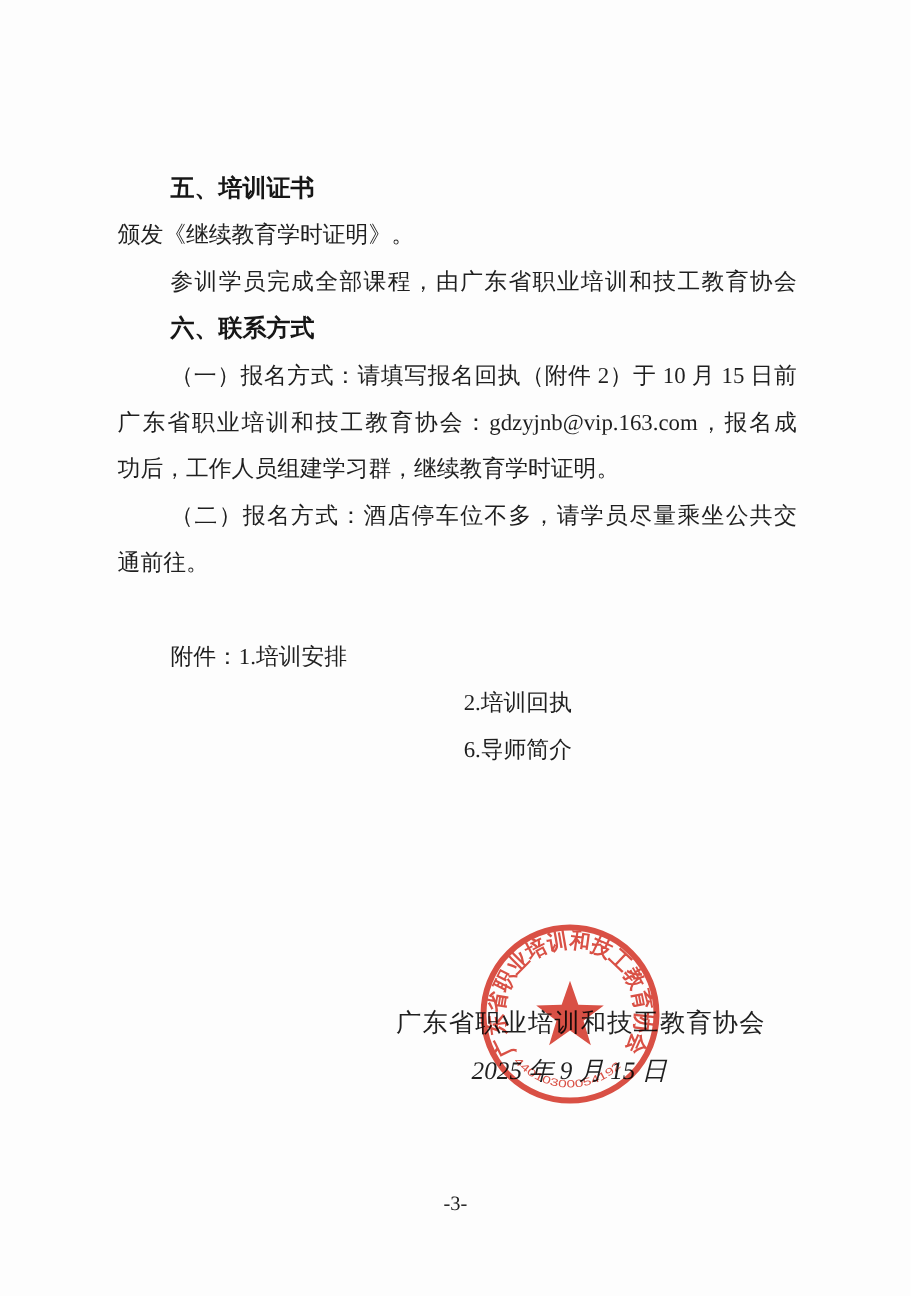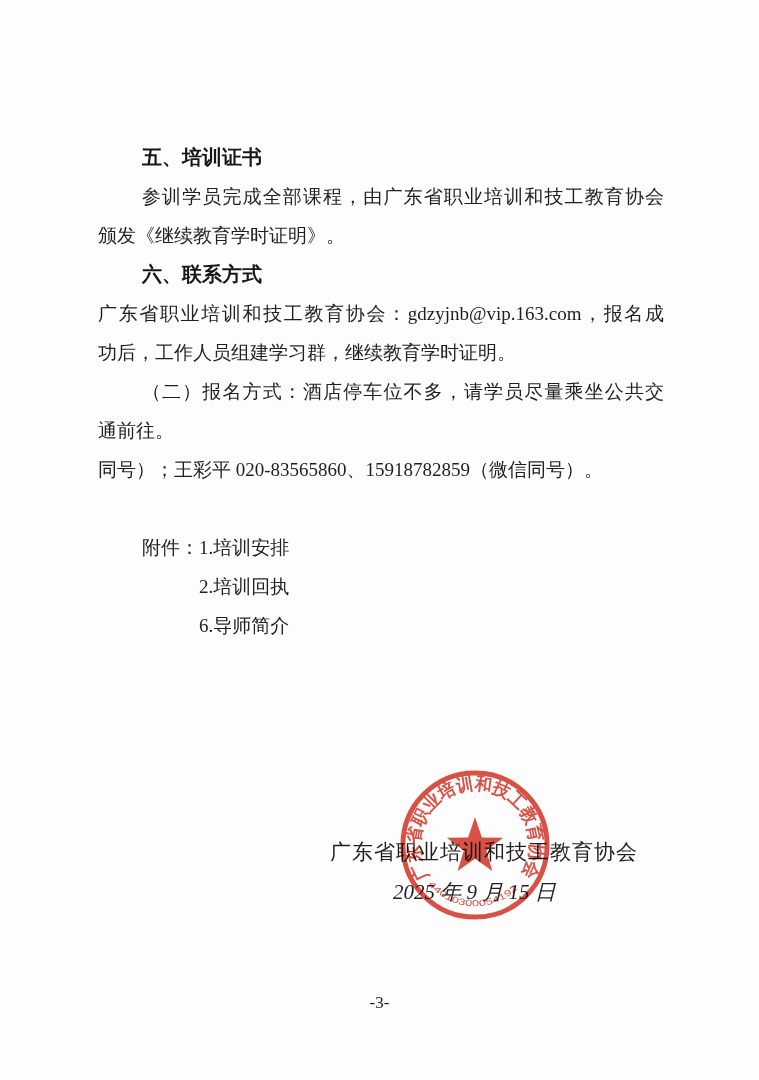--- a/index.html
+++ b/index.html
@@ -28,21 +28,21 @@
     text-align: justify;
     text-align-last: justify;
   }
   .ind { text-indent: 44px; }
   .hd {
     font-family: "Liberation Sans", "DejaVu Sans", sans-serif;
     font-weight: 700;
     font-size: 20px;
     color: #161616;
   }
-  .att2 { text-indent: 101px; }
+  .att2 { text-indent: 101px; text-align: center; }
   .blank { height: 39px; }
   .sig-org {
     position: absolute;
     left: 330px;
     top: 833px;
     font-size: 21px;
     line-height: 39px;
     letter-spacing: 1px;
     white-space: nowrap;
   }
@@ -77,32 +77,32 @@
     font-family: "Liberation Sans", "DejaVu Sans", sans-serif;
   }
 </style>
 </head>
 <body>
 
 <div class="page">
 
   <div class="doc">
     <div class="ln hd ind">五、培训证书</div>
+    <div class="ln">颁发《继续教育学时证明》。</div>
     <div class="ln ind fill">参训学员完成全部课程，由广东省职业培训和技工教育协会</div>
-    <div class="ln">颁发《继续教育学时证明》。</div>
 
     <div class="ln hd ind">六、联系方式</div>
 
+    <div class="ln ind fill">（一）报名方式：请填写报名回执（附件 2）于 10 月 15 日前</div>
     <div class="ln fill">广东省职业培训和技工教育协会：gdzyjnb@vip.163.com，报名成</div>
     <div class="ln">功后，工作人员组建学习群，继续教育学时证明。</div>
 
     <div class="ln ind fill">（二）报名方式：酒店停车位不多，请学员尽量乘坐公共交</div>
     <div class="ln">通前往。</div>
 
-    <div class="ln">同号）；王彩平 020-83565860、15918782859（微信同号）。</div>
 
     <div class="blank"></div>
 
     <div class="ln ind"><span>附件：</span><span>1.培训安排</span></div>
     <div class="ln att2">2.培训回执</div>
     <div class="ln att2">6.导师简介</div>
   </div>
 
   <div class="sig-org">广东省职业培训和技工教育协会</div>
   <div class="sig-date">2025 年 9 月 15 日</div>

